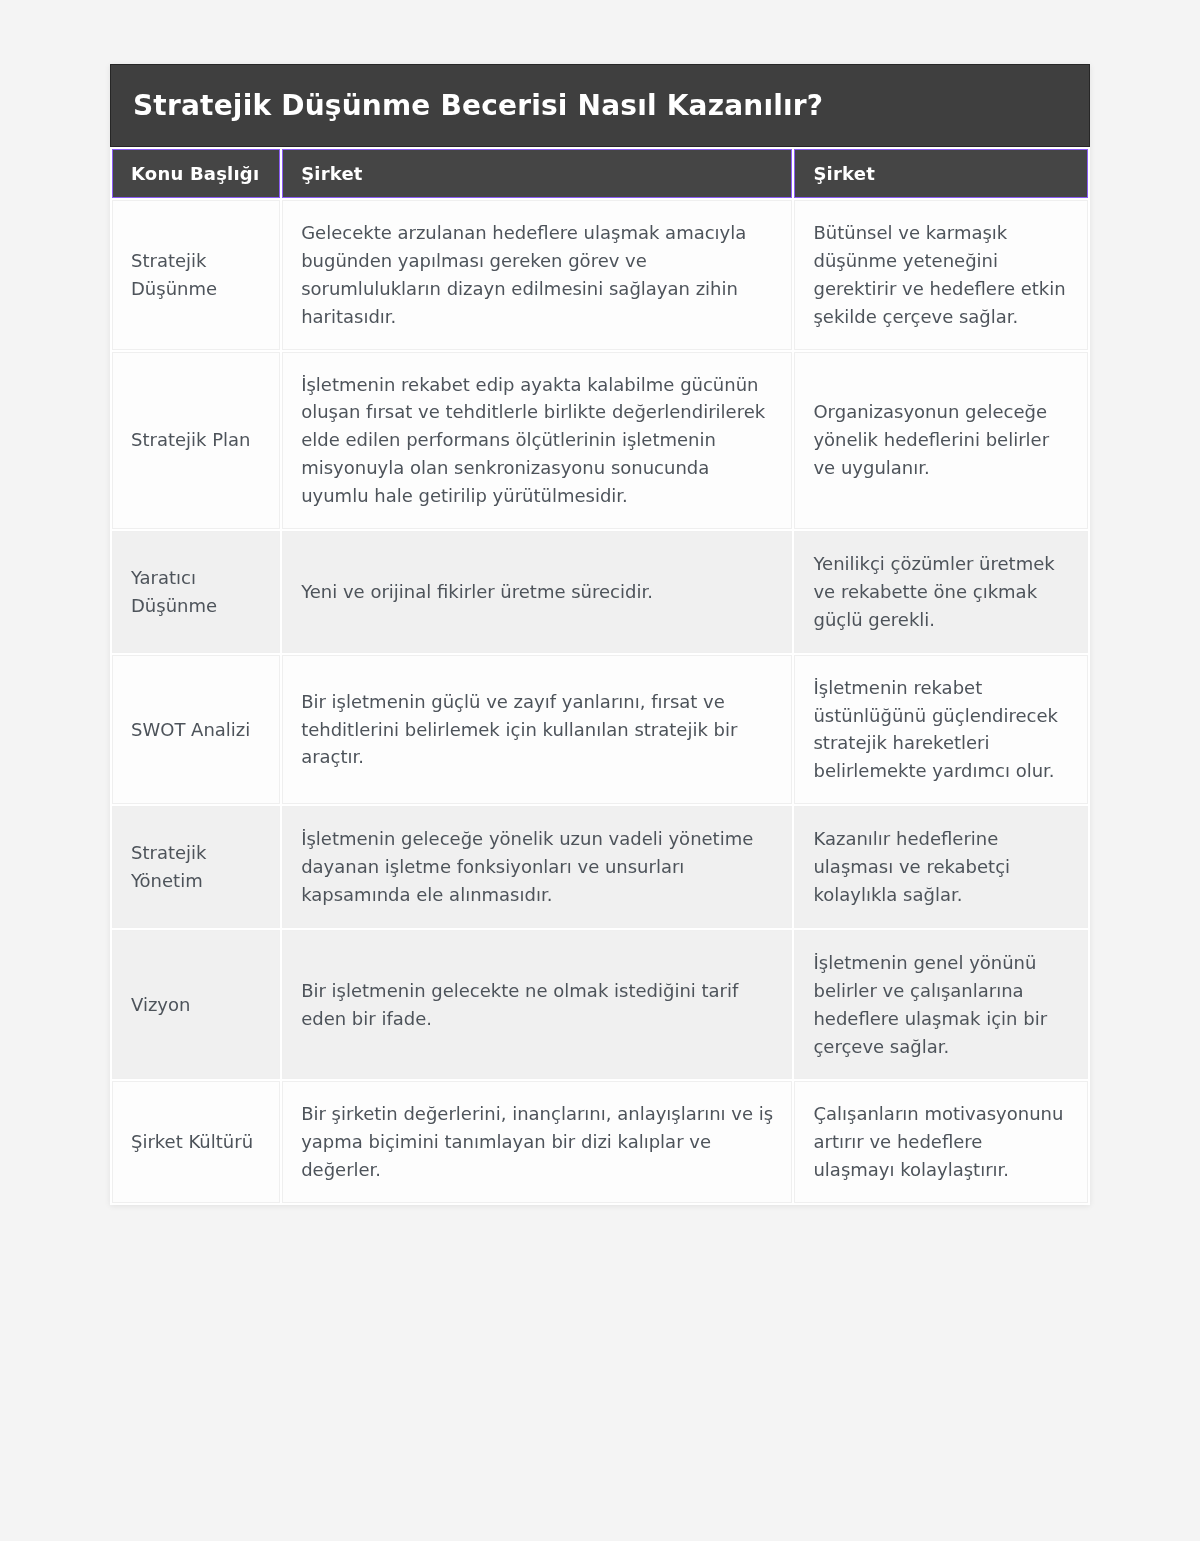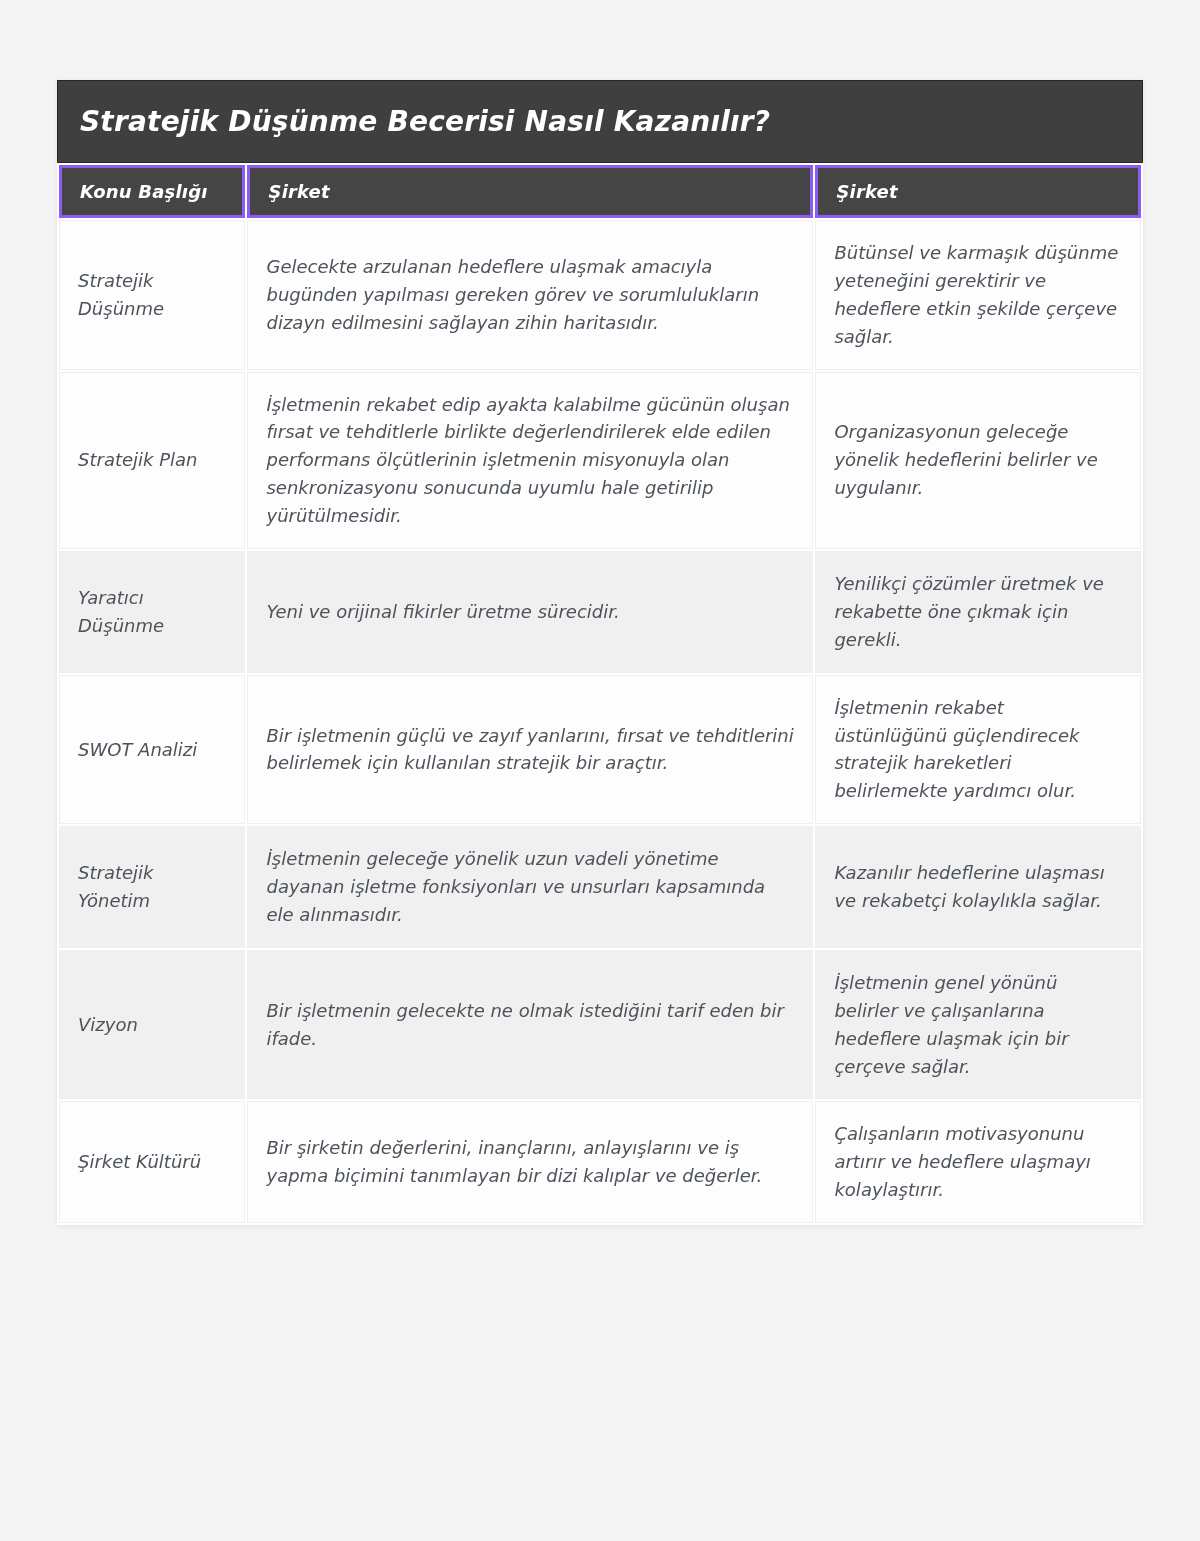--- a/index.html
+++ b/index.html
@@ -9,24 +9,23 @@
     font-family: "DejaVu Sans", "Liberation Sans", sans-serif;
   }
   .page {
     width: 1200px;
     min-height: 1541px;
     margin: 0 auto;
     box-sizing: border-box;
     padding-top: 64px;
   }
   .container {
-    width: 1086px;
-    margin: 16px auto;
+    width: 980px;
+    margin: 0 auto;
     box-shadow: 0 1px 6px rgba(0,0,0,0.08);
-    font-style: italic;
   }
   .title-bar {
     background: #3f3f3f;
     border: 1px solid #262626;
     color: #ffffff;
     font-size: 28px;
     font-weight: bold;
     padding: 24px 22px;
     box-sizing: border-box;
     letter-spacing: 0.2px;
@@ -36,21 +35,21 @@
     border-collapse: separate;
     border-spacing: 2px;
     background: #ffffff;
     table-layout: fixed;
   }
   col.c-topic { width: 17.3%; }
   col.c-def   { width: 52.5%; }
   col.c-imp   { width: 30.2%; }
   th {
     background: #454545;
-    border: 3px solid #8b5cf6;
+    border: 1px solid #8b5cf6;
     color: #ffffff;
     font-size: 18px;
     font-weight: bold;
     text-align: left;
     padding: 13px 18px;
     letter-spacing: 0.2px;
   }
   td {
     border: 1px solid #efefef;
     font-size: 18px;
@@ -90,21 +89,21 @@
             <td>Bütünsel ve karmaşık düşünme yeteneğini gerektirir ve hedeflere etkin şekilde çerçeve sağlar.</td>
           </tr>
           <tr class="odd">
             <td>Stratejik Plan</td>
             <td>İşletmenin rekabet edip ayakta kalabilme gücünün oluşan fırsat ve tehditlerle birlikte değerlendirilerek elde edilen performans ölçütlerinin işletmenin misyonuyla olan senkronizasyonu sonucunda uyumlu hale getirilip yürütülmesidir.</td>
             <td>Organizasyonun geleceğe yönelik hedeflerini belirler ve uygulanır.</td>
           </tr>
           <tr class="even">
             <td>Yaratıcı Düşünme</td>
             <td>Yeni ve orijinal fikirler üretme sürecidir.</td>
-            <td>Yenilikçi çözümler üretmek ve rekabette öne çıkmak için gerekli.</td>
+            <td>Yenilikçi çözümler üretmek ve rekabette öne çıkmak güçlü gerekli.</td>
           </tr>
           <tr class="odd">
             <td>SWOT Analizi</td>
             <td>Bir işletmenin güçlü ve zayıf yanlarını, fırsat ve tehditlerini belirlemek için kullanılan stratejik bir araçtır.</td>
             <td>İşletmenin rekabet üstünlüğünü güçlendirecek stratejik hareketleri belirlemekte yardımcı olur.</td>
           </tr>
           <tr class="even">
             <td>Stratejik Yönetim</td>
             <td>İşletmenin geleceğe yönelik uzun vadeli yönetime dayanan işletme fonksiyonları ve unsurları kapsamında ele alınmasıdır.</td>
             <td>Kazanılır hedeflerine ulaşması ve rekabetçi kolaylıkla sağlar.</td>

